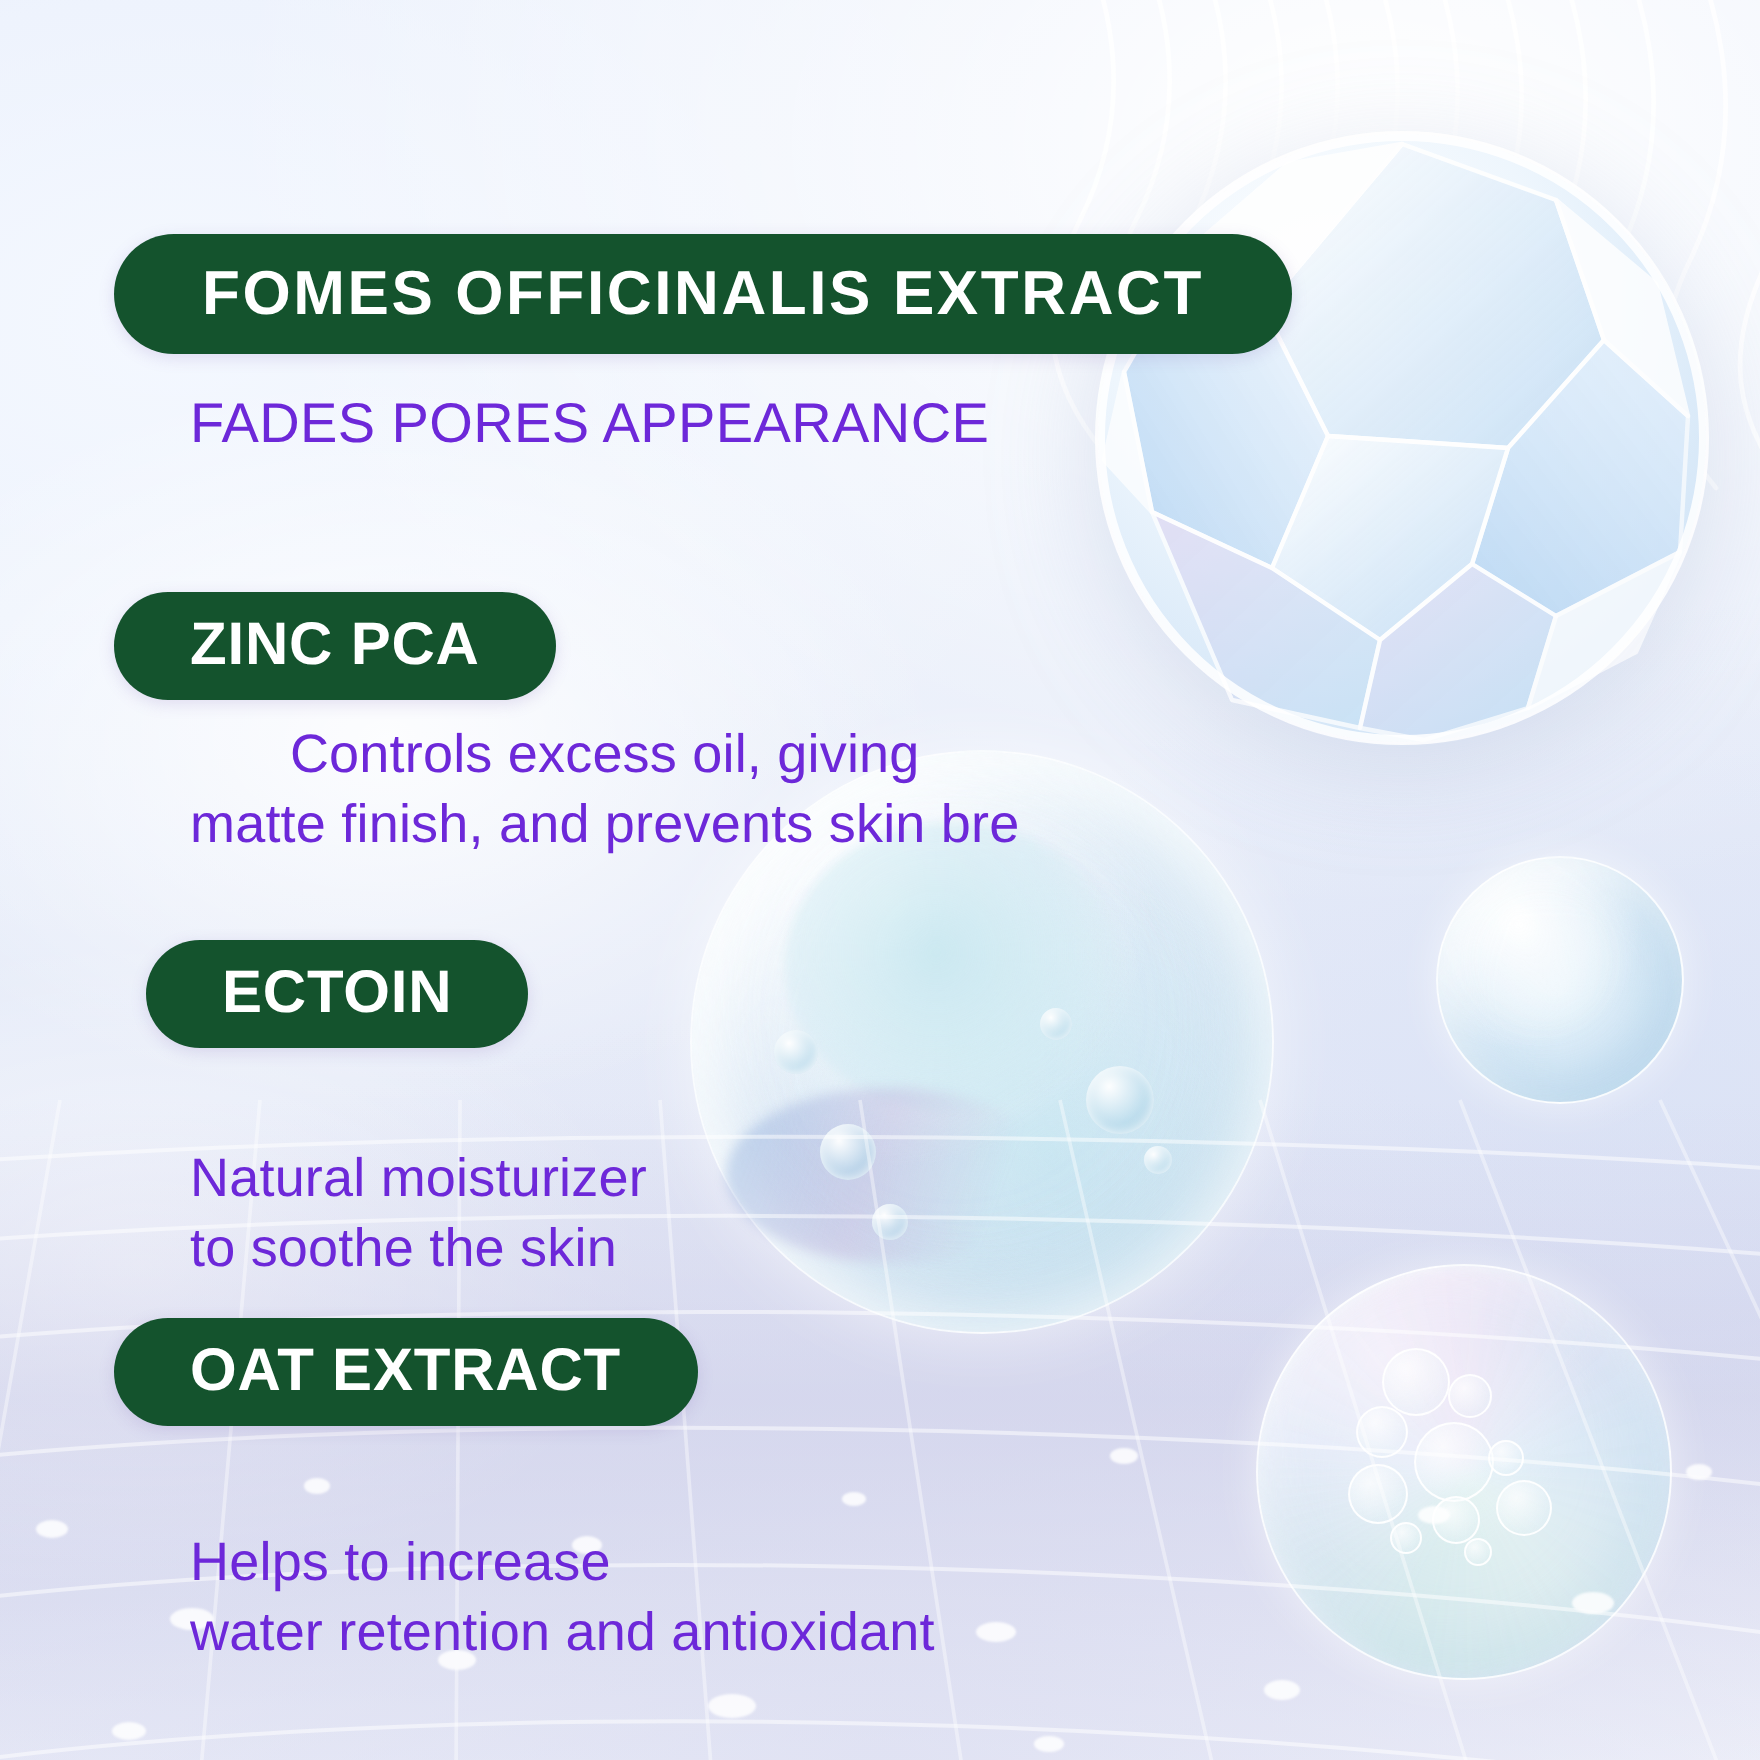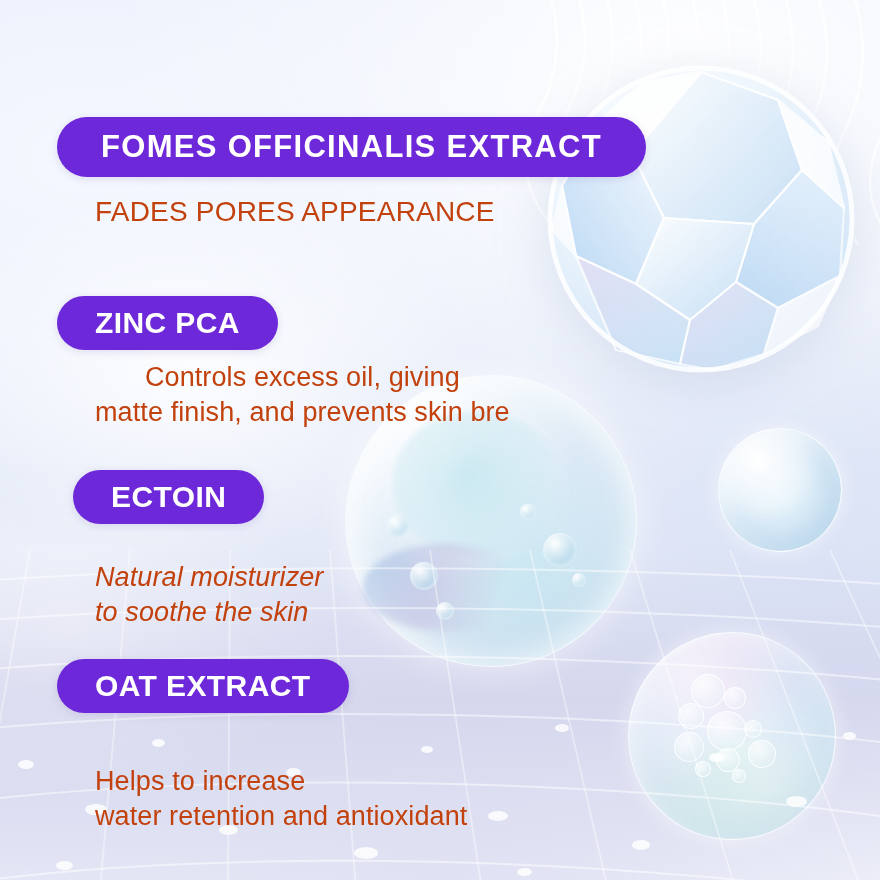--- a/index.html
+++ b/index.html
@@ -129,45 +129,45 @@
   }
 
   
   .content{ position:absolute; inset:0; }
 
   .pill{
     position:absolute;
     display:inline-flex; align-items:center;
     height:54px;
     padding:0 38px;
-    background:#6d28d9;
+    background:#14532d;
     border-radius:27px;
     color:#ffffff;
     font-weight:bold;
     font-size:30px;
     letter-spacing:.4px;
     white-space:nowrap;
     box-shadow:0 2px 8px rgba(120,95,175,.18);
   }
   #pill-fomes{ left:57px; top:117px; height:60px; border-radius:30px; padding:0 44px; font-size:31px; letter-spacing:1.3px; }
   #pill-zinc{  left:57px; top:296px; }
   #pill-ectoin{left:73px; top:470px; }
   #pill-oat{   left:57px; top:659px; }
 
   .desc{
     position:absolute;
-    color:#c2410c;
+    color:#6d28d9;
     font-size:27px;
     line-height:1.28;
     white-space:pre-line;
     letter-spacing:.1px;
   }
   #desc-fomes { left:95px; top:194px; font-size:28px; letter-spacing:.2px; }
   #desc-zinc  { left:95px; top:360px;text-align:center; }
-  #desc-ectoin{ left:95px; top:560px;font-style:italic; }
+  #desc-ectoin{ left:95px; top:572px; }
   #desc-oat   { left:95px; top:764px; }
 </style>
 </head>
 <body>
 
 <div id="poster">
 
   <div class="bg-base"></div>
   <div class="bg-haze"></div>
   <div class="bg-lav"></div>

